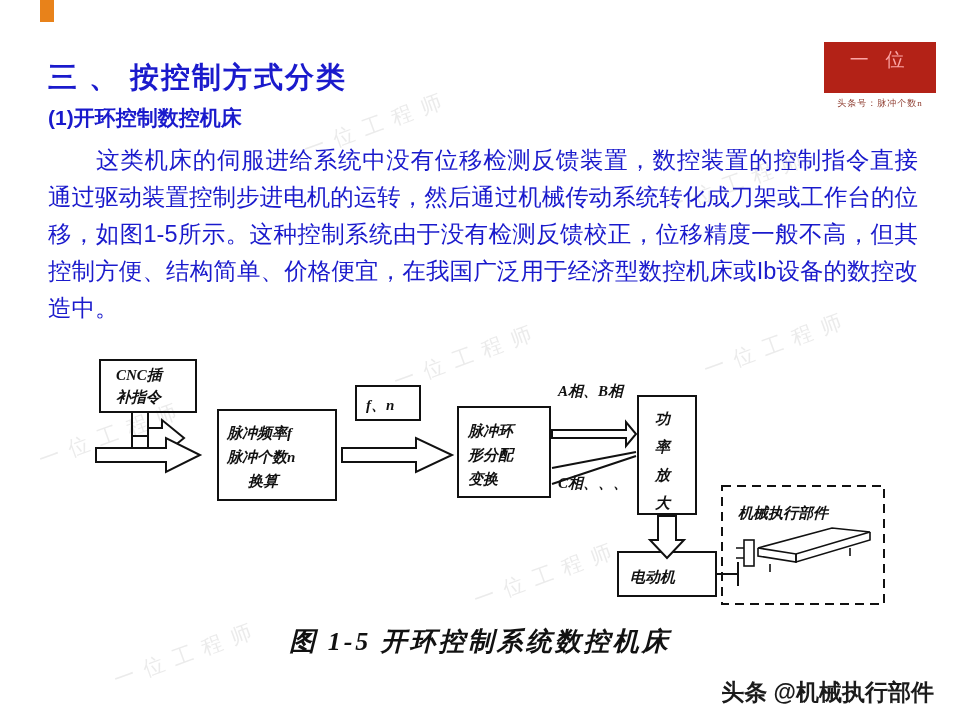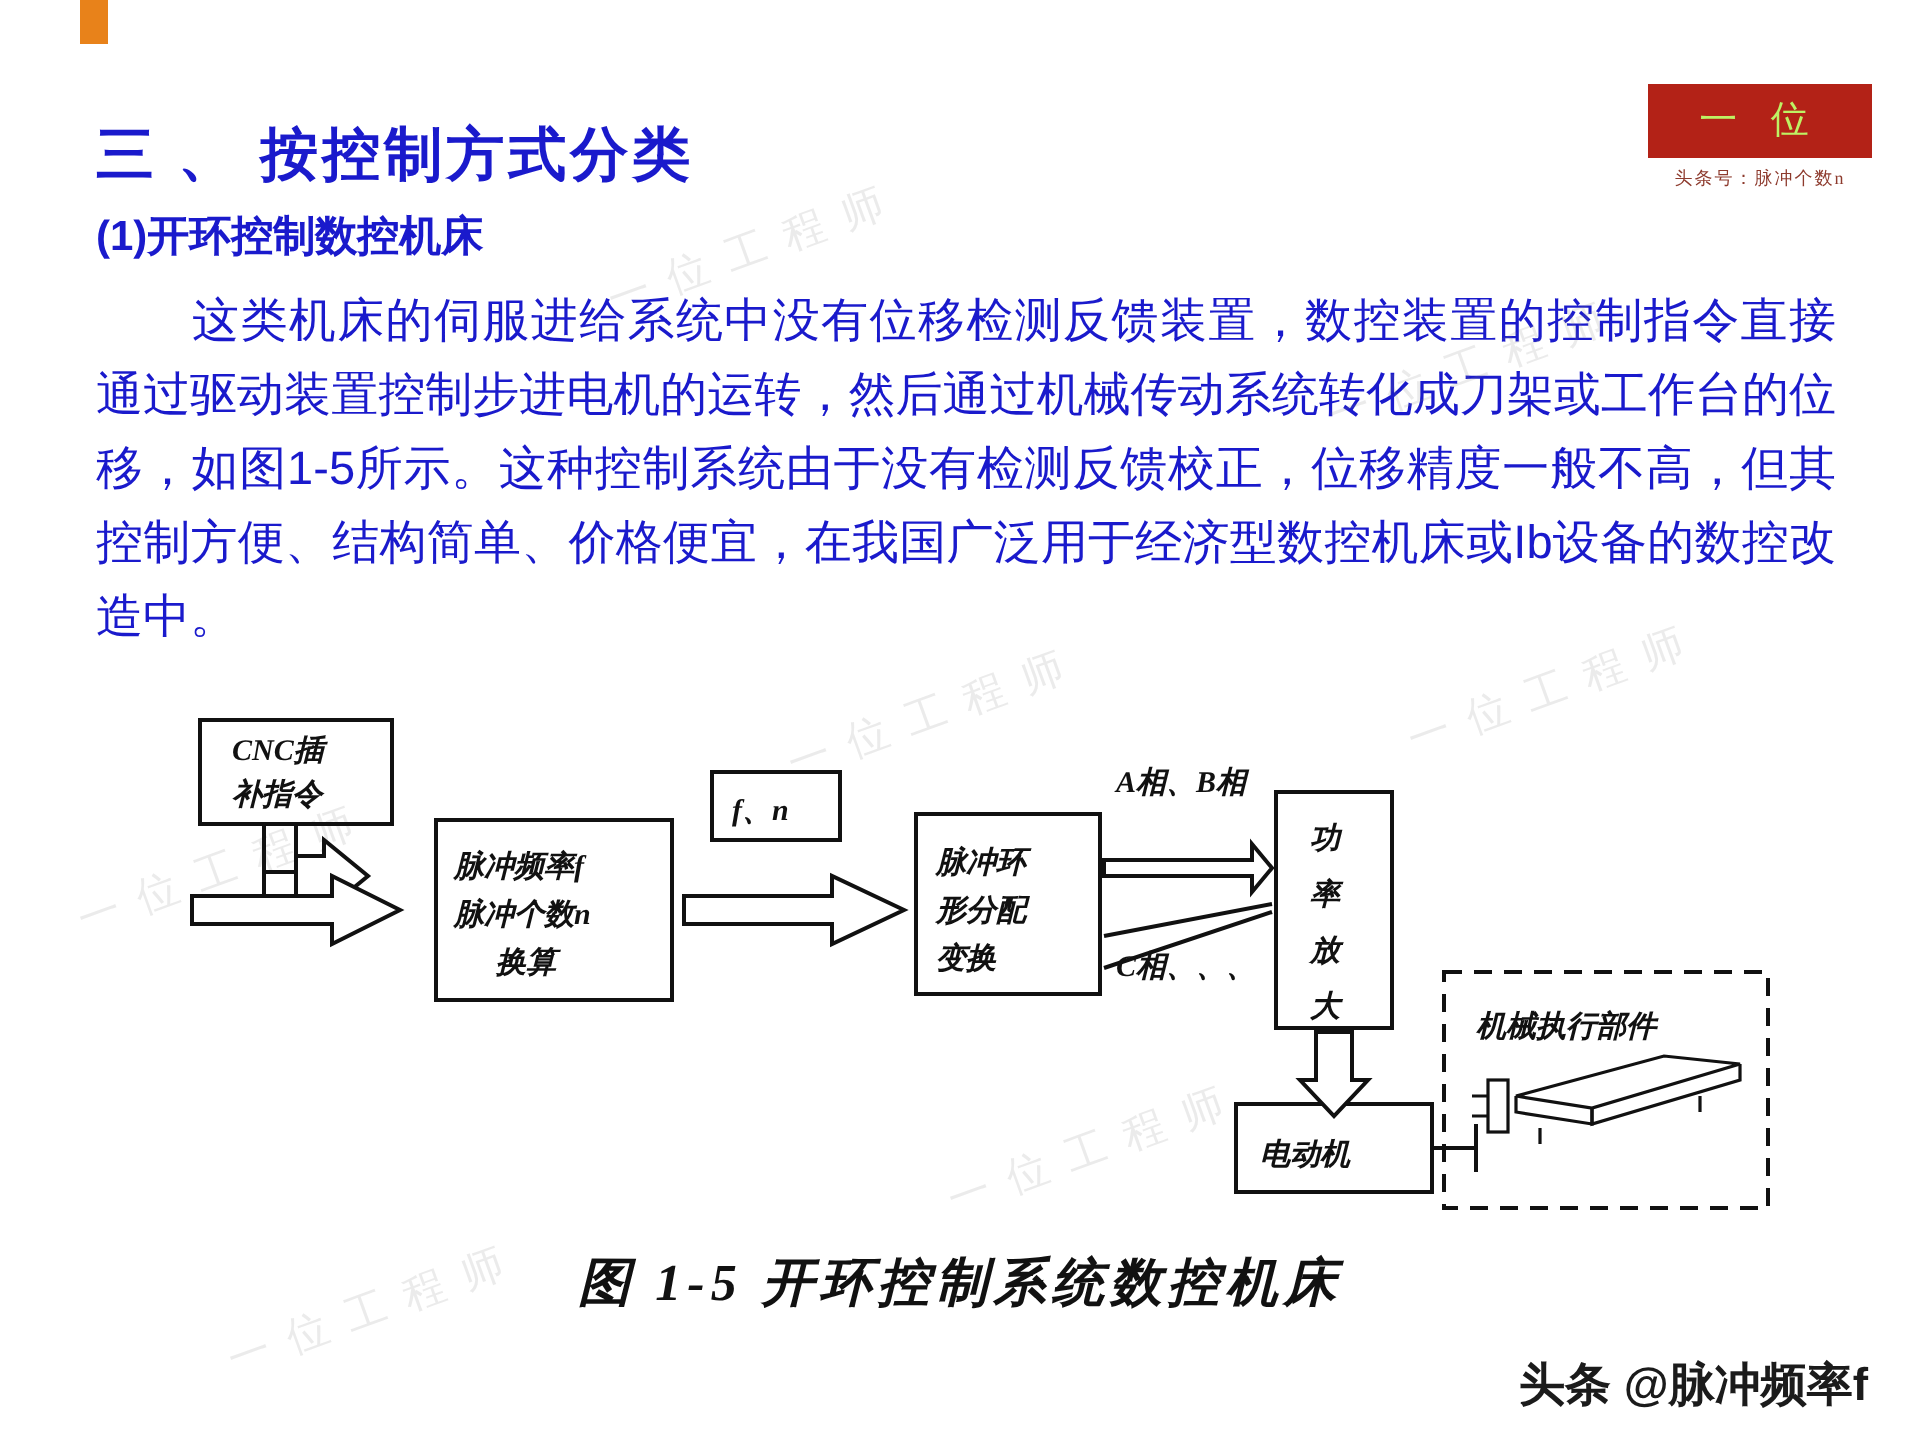--- a/index.html
+++ b/index.html
@@ -28,24 +28,24 @@
   
   .brand {
     position: absolute;
     right: 24px;
     top: 42px;
     width: 112px;
     text-align: center;
   }
   .brand-box {
     background: #b32217;
-    color: #bef264;
+    color: #fca5a5;
     font-size: 19px;
     letter-spacing: 6px;
-    padding: 5px 0 6px 0;
+    padding: 5px 0 20px 0;
     font-family: "Liberation Serif", serif;
   }
   .brand-sub {
     color: #8d3a2d;
     font-size: 9px;
     letter-spacing: 1px;
     margin-top: 4px;
     font-family: "Liberation Serif", serif;
   }
 
@@ -224,13 +224,13 @@
 
       <text x="296" y="58">f、n</text>
       <text x="488" y="44">A相、B相</text>
       <text x="488" y="136">C相、、、</text>
     </g>
   </svg>
 
   <div class="fig-caption">图 1-5  开环控制系统数控机床</div>
 </div>
 
-<div class="footer-sig">头条 @脉冲频率f</div>
+<div class="footer-sig">头条 @机械执行部件</div>
 
 </body></html>

